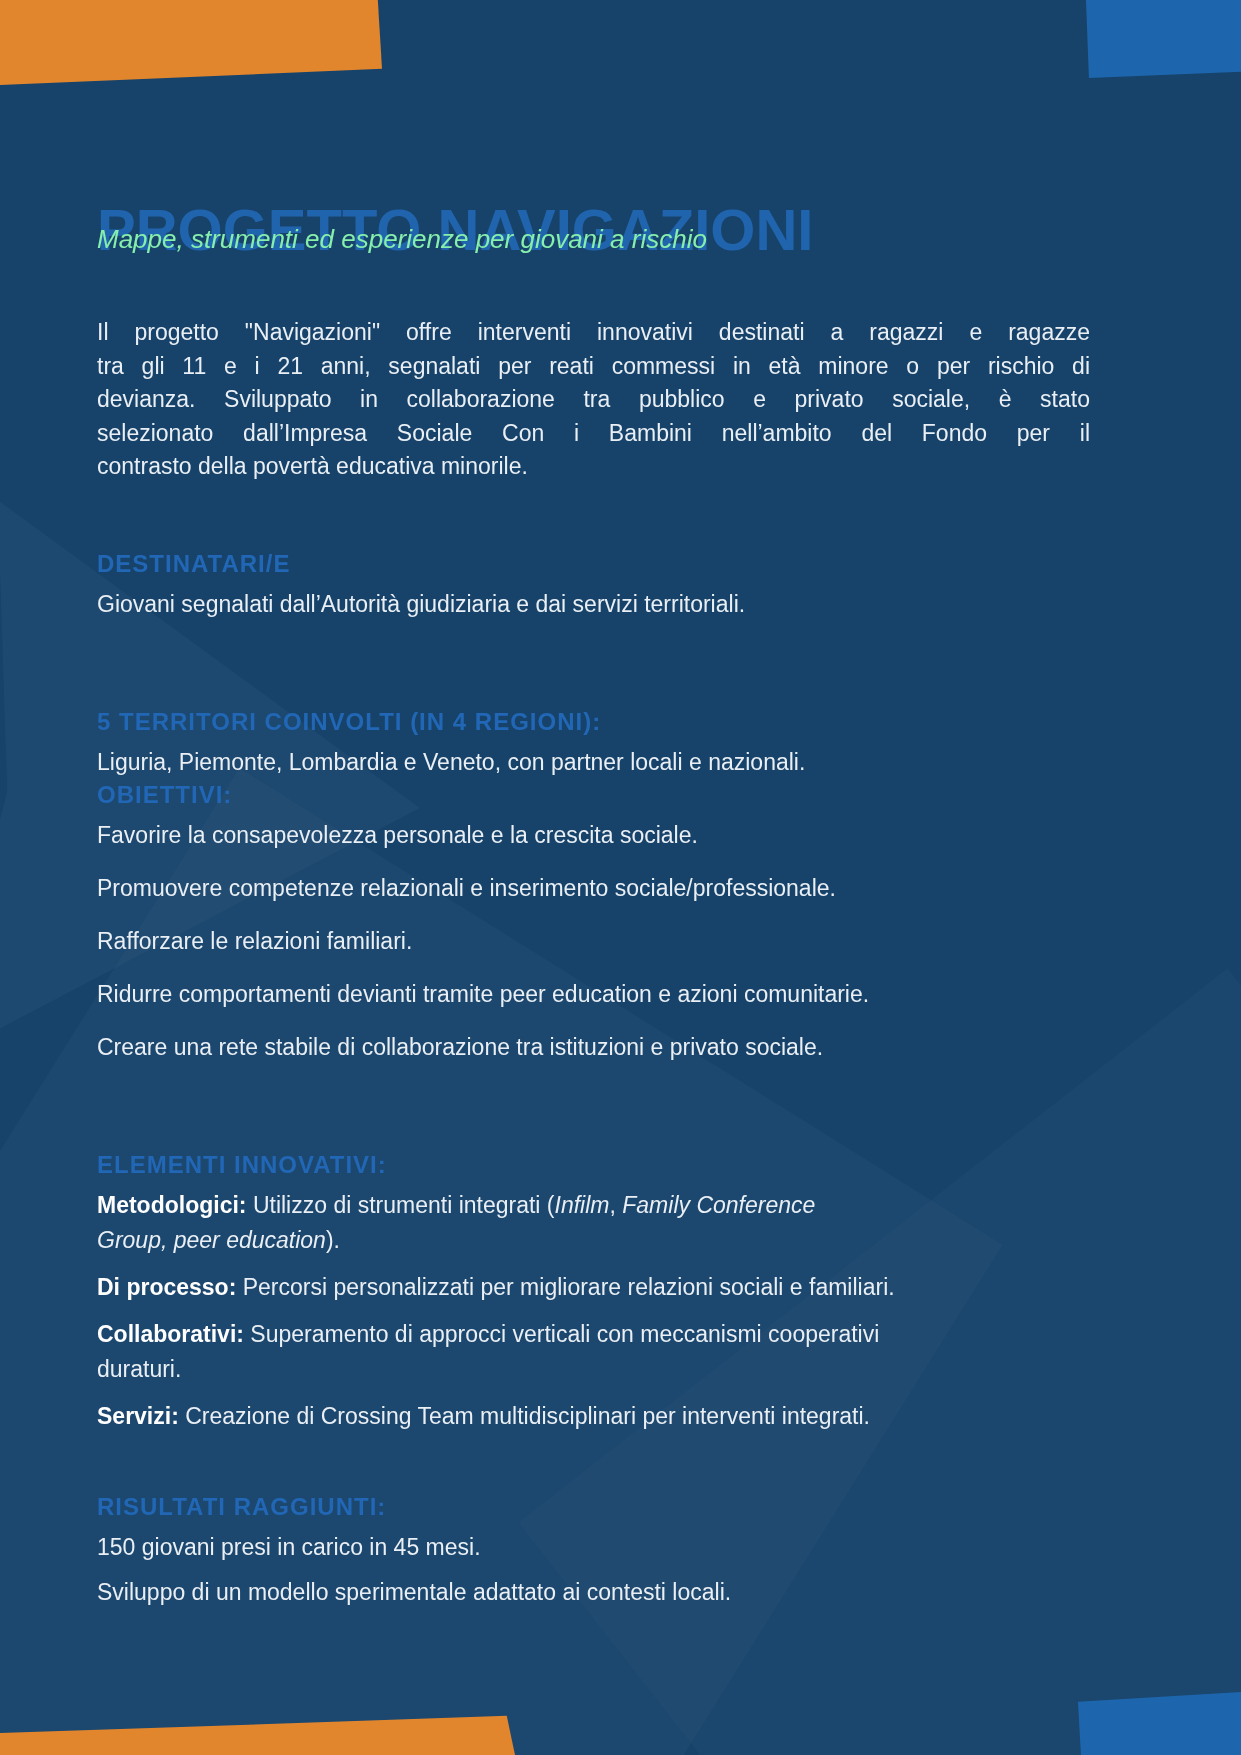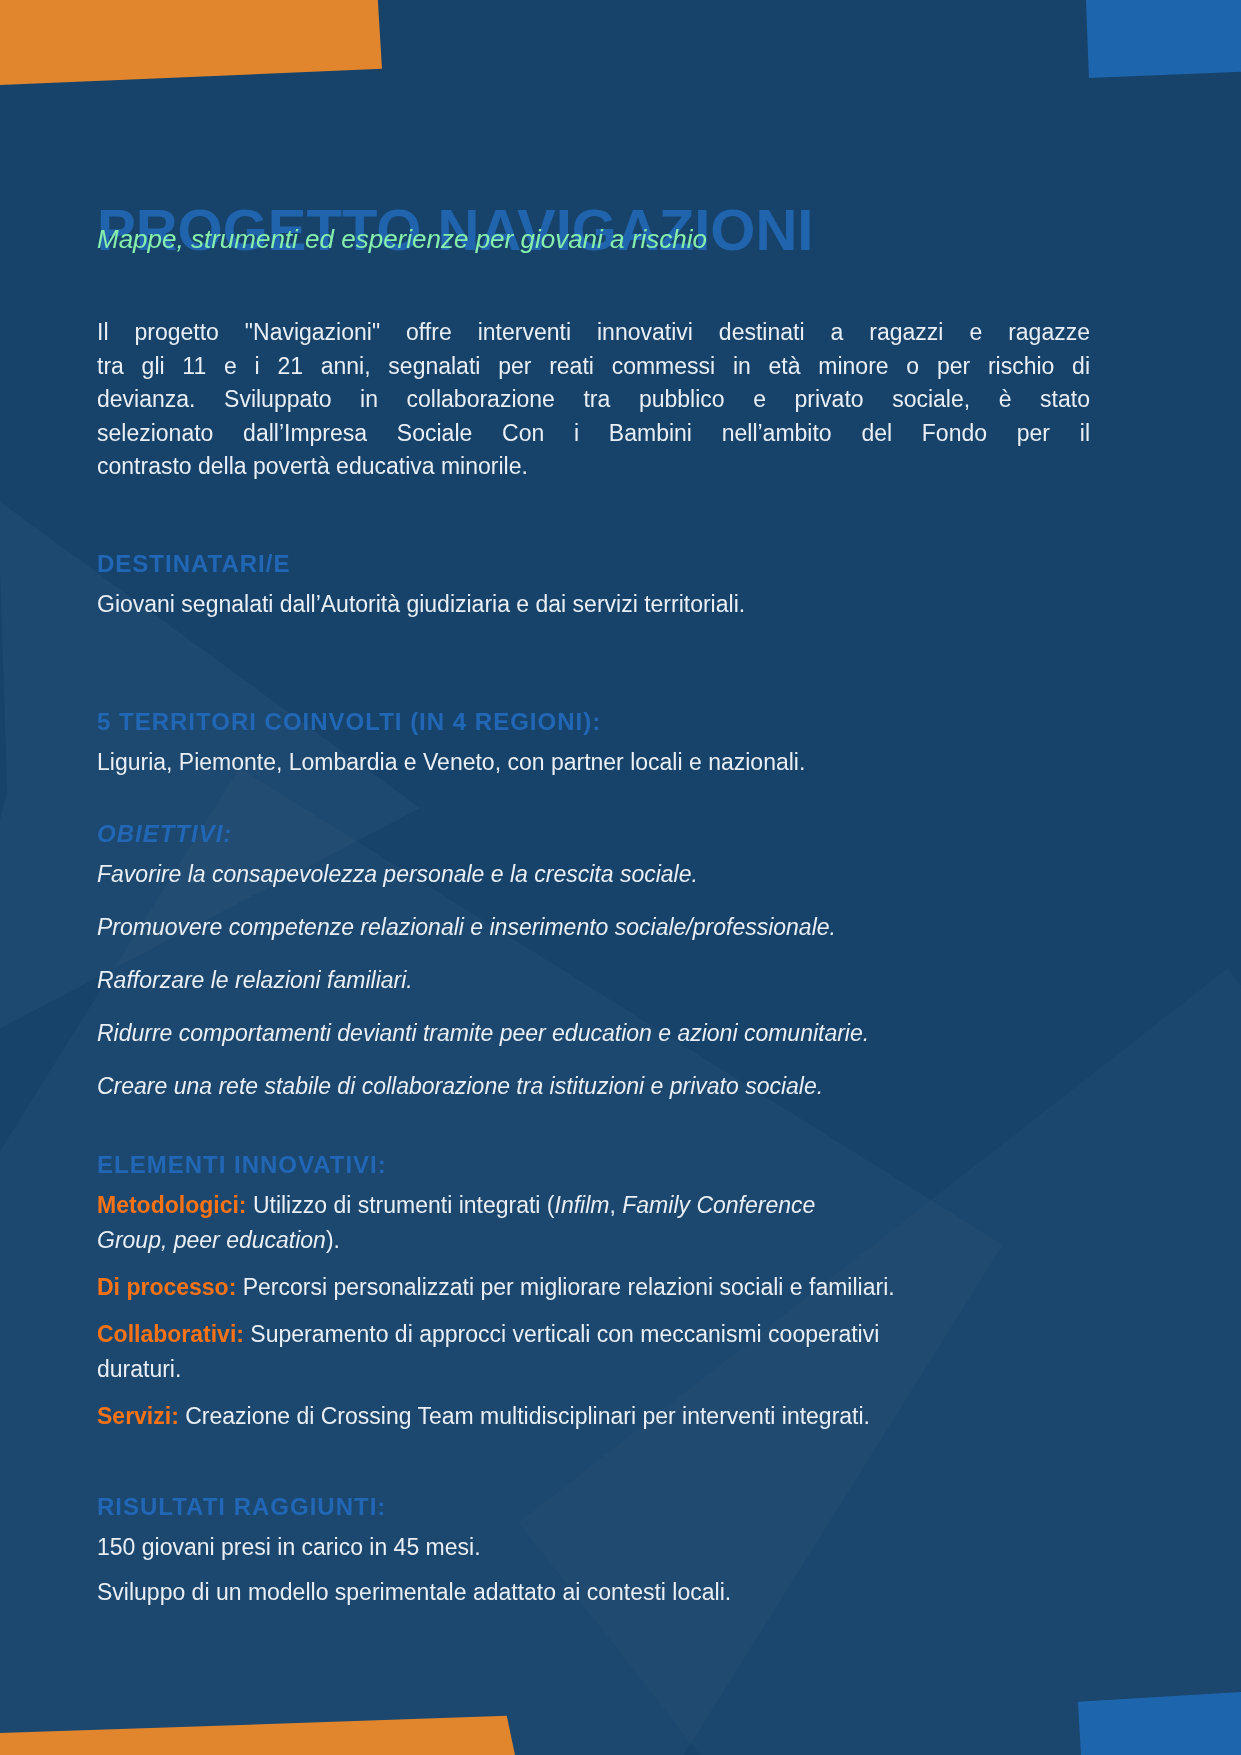--- a/index.html
+++ b/index.html
@@ -54,25 +54,25 @@
   .sec{position:absolute;left:97px;width:1010px;}
   .sec h2{
     margin:0 0 8px 0;
     font-size:24px;line-height:30px;font-weight:800;
     letter-spacing:1px;color:#2167b5;
   }
   .sec p{
     margin:0 0 10px 0;
     font-size:23px;line-height:35px;color:#e9eff4;
   }
-  .sec p .b{font-weight:bold;color:#f97316;}
+  .sec p .b{font-weight:bold;color:#ffffff;}
   .sec p .i{font-style:italic;}
   .sec-destinatari{top:549px;}
   .sec-territori{top:707px;}
-  .sec-obiettivi{top:819px;font-style:italic;}
+  .sec-obiettivi{top:780px;}
   .sec-obiettivi p{margin-bottom:18px;}
   .sec-elementi{top:1150px;}
   .sec-elementi p{margin-bottom:12px;}
   .sec-risultati{top:1492px;}
 </style>
 </head>
 <body>
 
 <div class="page">
 

